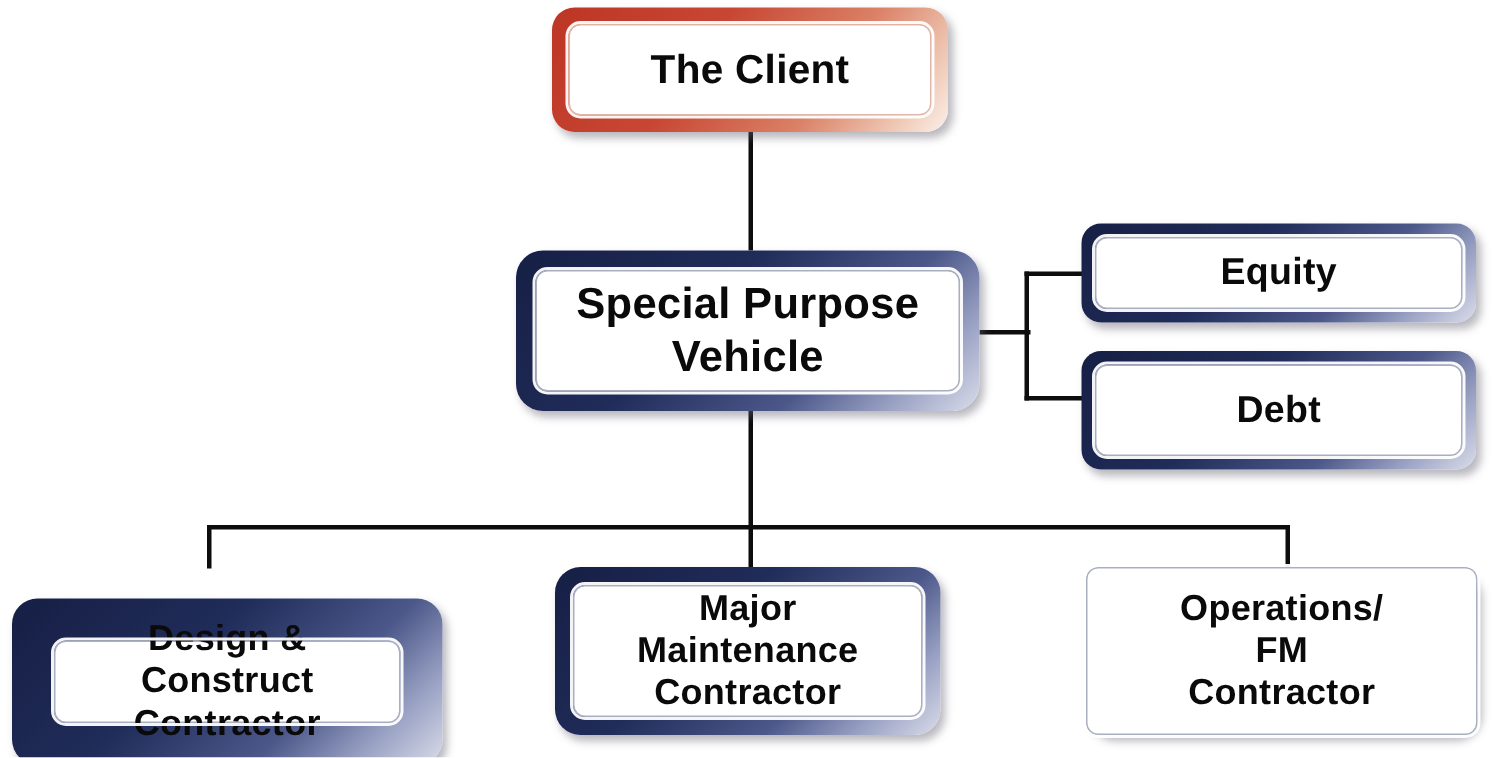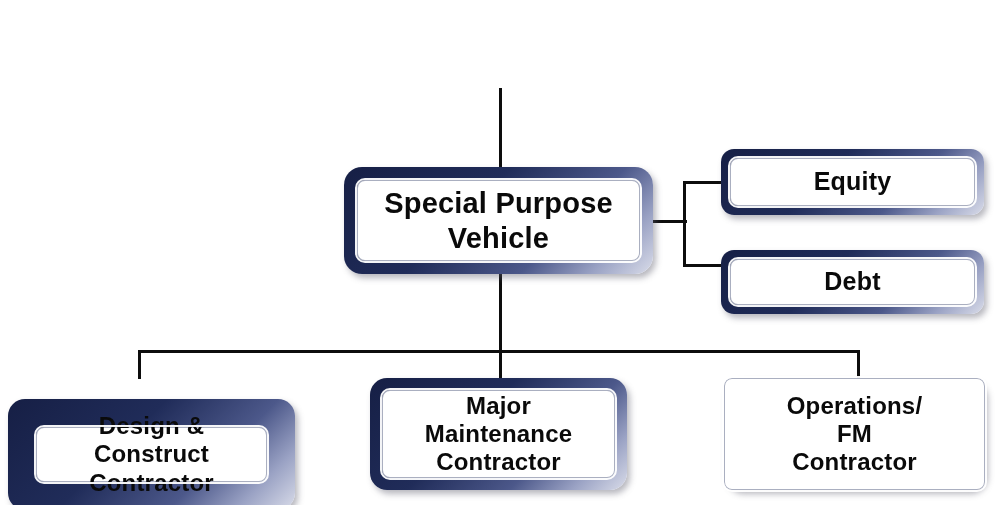--- a/index.html
+++ b/index.html
@@ -68,21 +68,21 @@
   
   .n-client   { left: 368px; top: 5px;   width: 264px; height: 83px;  padding: 11px; border-radius: 15px; }
   .n-client .label { font-size: 27px; }
 
   .n-spv      { left: 344px; top: 167px; width: 309px; height: 107px; padding: 13px; border-radius: 18px; }
   .n-spv .label { font-size: 29px; }
 
   .n-equity   { left: 721px; top: 149px; width: 263px; height: 66px;  padding: 9px;  border-radius: 13px; }
   .n-equity .label { font-size: 25px; }
 
-  .n-debt     { left: 721px; top: 250px; width: 263px; height: 64px;  padding: 9px;  border-radius: 13px; }
+  .n-debt     { left: 721px; top: 234px; width: 263px; height: 79px;  padding: 9px;  border-radius: 13px; }
   .n-debt .label { font-size: 25px; }
 
   .n-design   { left: 8px;   top: 399px; width: 287px; height: 111px; padding: 28px; border-radius: 17px; }
   .n-design .label { font-size: 24px; }
 
   .n-major    { left: 370px; top: 378px; width: 257px; height: 112px; padding: 12px; border-radius: 17px; }
   .n-major .label { font-size: 24px; }
 
   .n-ops      { left: 724px; top: 378px; width: 261px; height: 112px; border-radius: 17px; }
   .n-ops .label { font-size: 24px; }
@@ -95,20 +95,25 @@
   <div class="line" style="left:499px; top:88px;  width:3px;  height:79px;"></div>
   <div class="line" style="left:499px; top:274px; width:3px;  height:105px;"></div>
   <div class="line" style="left:138px; top:350px; width:722px;height:3px;"></div>
   <div class="line" style="left:138px; top:350px; width:3px;  height:29px;"></div>
   <div class="line" style="left:857px; top:350px; width:3px;  height:28px;"></div>
   <div class="line" style="left:653px; top:220px; width:34px; height:3px;"></div>
   <div class="line" style="left:683px; top:181px; width:3px;  height:86px;"></div>
   <div class="line" style="left:683px; top:181px; width:39px; height:3px;"></div>
   <div class="line" style="left:683px; top:264px; width:39px; height:3px;"></div>
 
+  <div class="node red n-client">
+    <div class="node-inner">
+      <span class="label">The Client</span>
+    </div>
+  </div>
 
   <div class="node navy n-equity">
     <div class="node-inner">
       <span class="label">Equity</span>
     </div>
   </div>
 
   <div class="node navy n-spv">
     <div class="node-inner">
       <span class="label">Special Purpose

